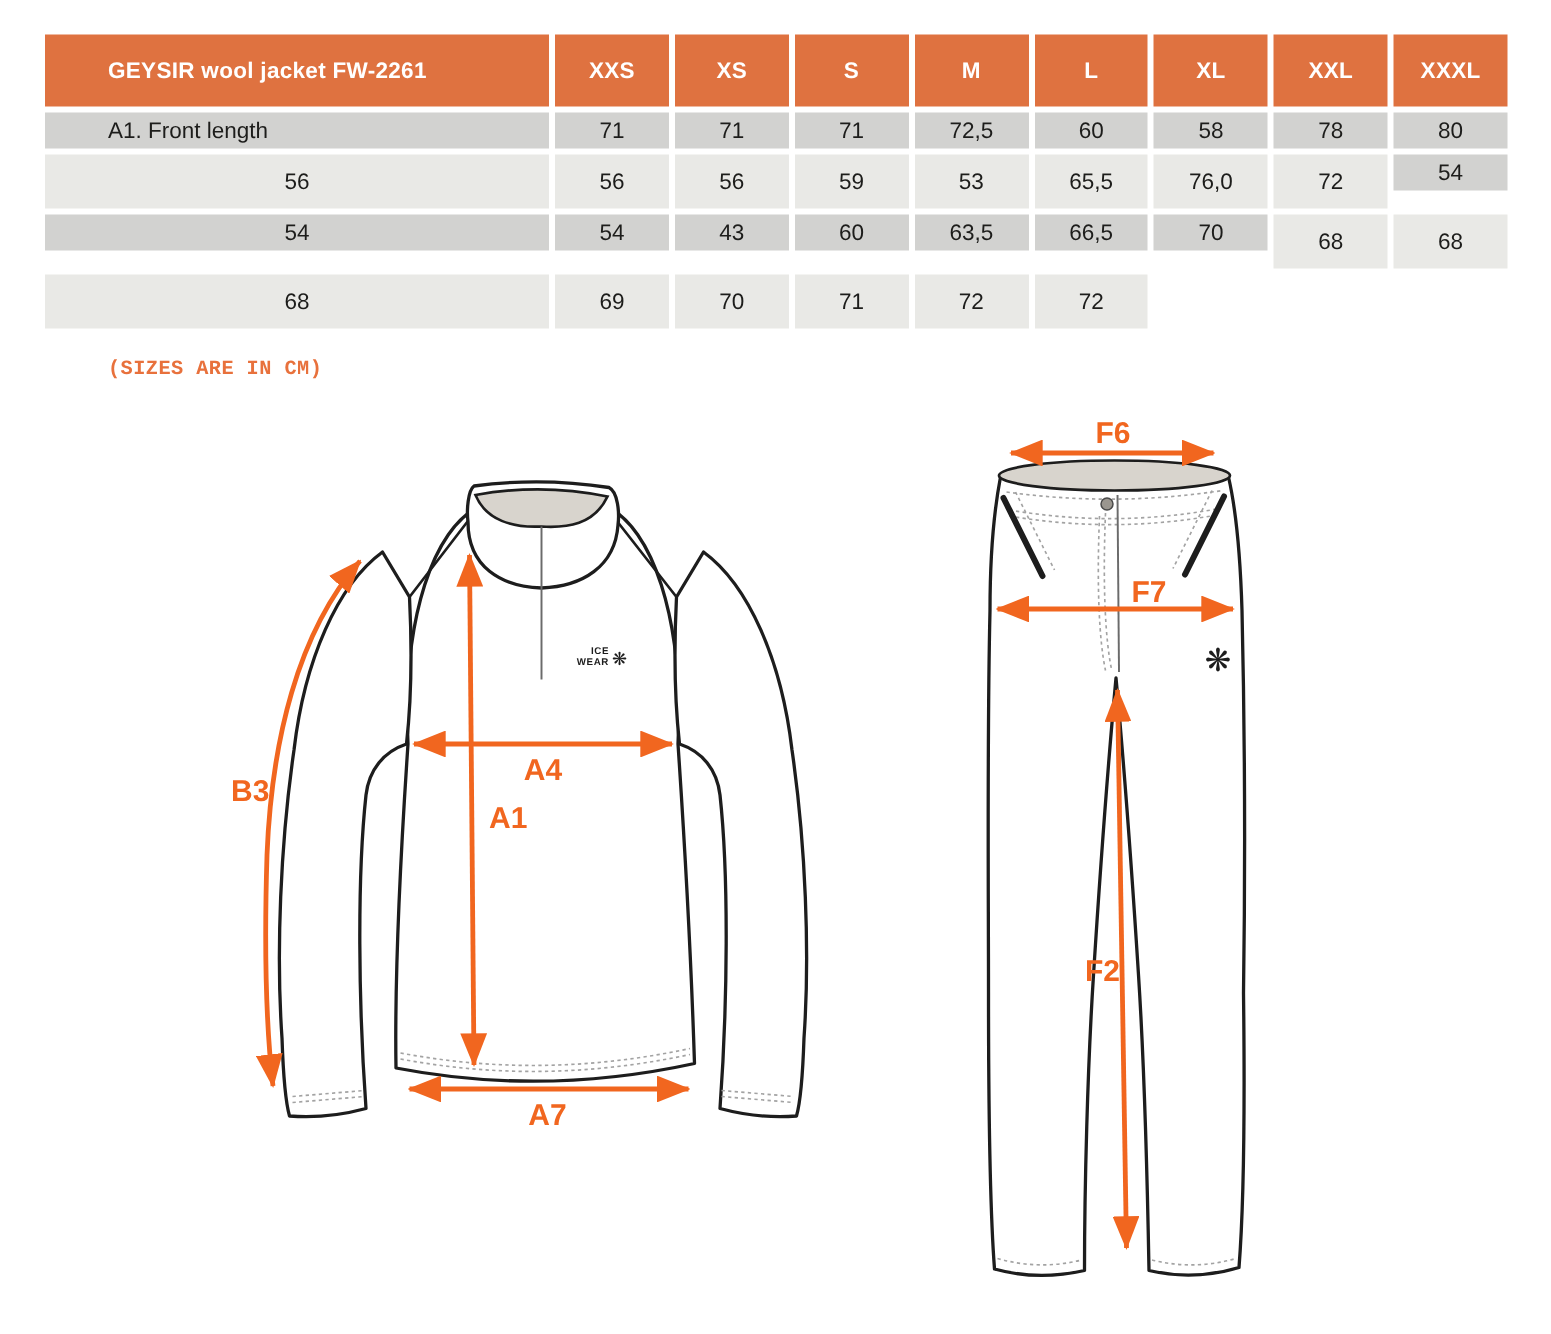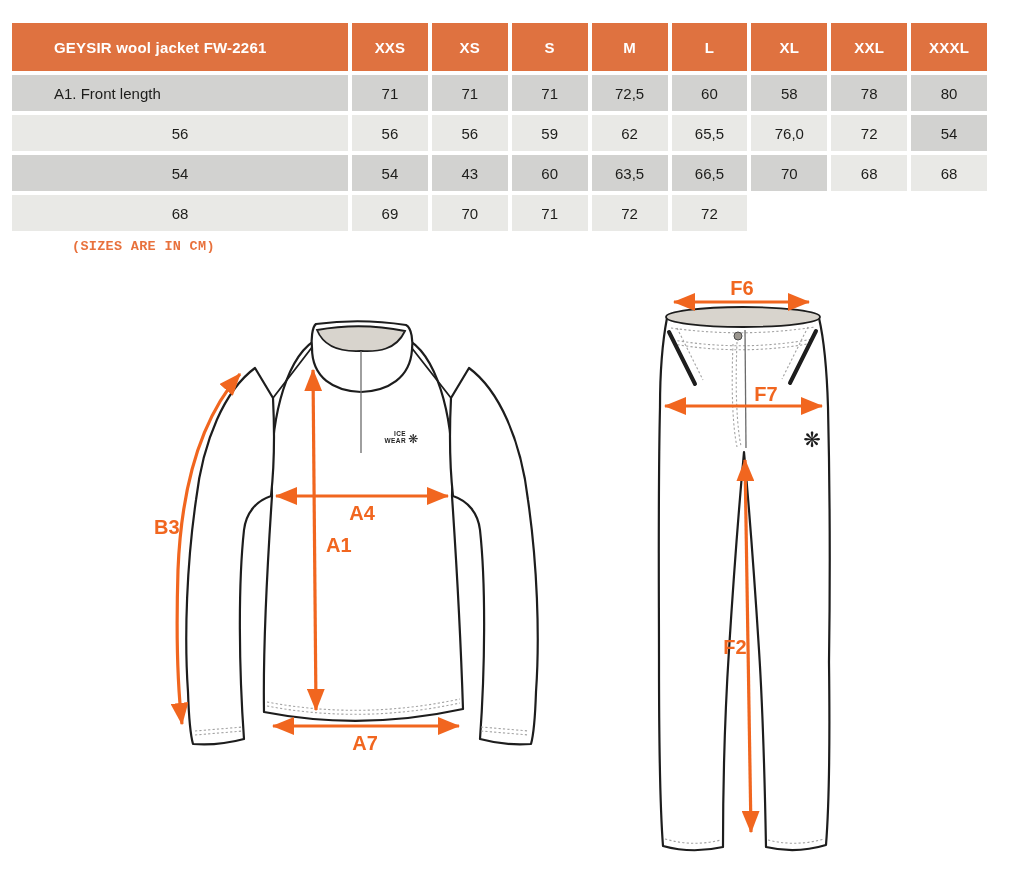--- a/index.html
+++ b/index.html
@@ -1,25 +1,25 @@
 <!DOCTYPE html>
 <html style="--header-bg: #DF7240; --header-text: #FFFFFF; --row-dark: #D2D2D0; --row-light: #E9E9E6; --cell-text: #1D1D1B; --accent: #F1661F; --note-color: #E8713C;"><head>
 <meta charset="utf-8">
 <style>
   html,body{margin:0;padding:0;background:#fff;}
   .page{position:relative;width:1034px;height:889px;background:#fff;overflow:hidden;
         font-family:"Liberation Sans",sans-serif;}
-  .size-table{position:absolute;left:12px;top:23px;width:975px;
+  .size-table{position:absolute;left:30px;top:23px;width:975px;
         display:grid;grid-template-columns:336px repeat(8,1fr);gap:4px;}
   .cell{display:flex;align-items:center;justify-content:center;
         font-size:15px;color:var(--cell-text,#1d1d1b);}
   .cell.head{background:var(--header-bg,#DF7240);color:var(--header-text,#fff);
         font-weight:bold;height:48px;font-size:15px;letter-spacing:.2px;}
   .cell.head.title{justify-content:flex-start;padding-left:42px;}
-  .cell.dark{background:var(--row-dark,#D2D2D0);height:36px;}
+  .cell.dark{background:var(--row-dark,#D2D2D0);height:24px;}
   .cell.light{background:var(--row-light,#E9E9E6);height:36px;}
   .cell.label{justify-content:flex-start;padding-left:42px;}
   .note{position:absolute;left:72px;top:239px;font-size:13.5px;font-weight:600;
         letter-spacing:.3px;color:var(--note-color,#E8713C);font-family:Liberation Mono, monospace;}
   svg.diagram{position:absolute;}
   .garment{fill:#fff;stroke:#1d1d1d;stroke-width:2.2;stroke-linejoin:round;stroke-linecap:round;}
   .seam{fill:none;stroke:#1d1d1d;stroke-width:1.8;stroke-linecap:round;}
   .innergray{fill:#D8D4CD;stroke:#1d1d1d;stroke-width:1.8;}
   .stitch{fill:none;stroke:#a3a3a3;stroke-width:1.1;stroke-dasharray:2.2 2.2;}
   .thinline{fill:none;stroke:#6b6b6b;stroke-width:1.3;}
@@ -53,21 +53,21 @@
       <div class="cell dark">71</div>
       <div class="cell dark">72,5</div>
       <div class="cell dark">60</div>
       <div class="cell dark">58</div>
       <div class="cell dark">78</div>
       <div class="cell dark">80</div>
       <div class="cell light">56</div>
       <div class="cell light">56</div>
       <div class="cell light">56</div>
       <div class="cell light">59</div>
-      <div class="cell light">62</div>
+      <div class="cell light">53</div>
       <div class="cell light">65,5</div>
       <div class="cell light">76,0</div>
       <div class="cell light">72</div>
       <div class="cell dark">54</div>
       <div class="cell dark">54</div>
       <div class="cell dark">54</div>
       <div class="cell dark">43</div>
       <div class="cell dark">60</div>
       <div class="cell dark">63,5</div>
       <div class="cell dark">66,5</div>

